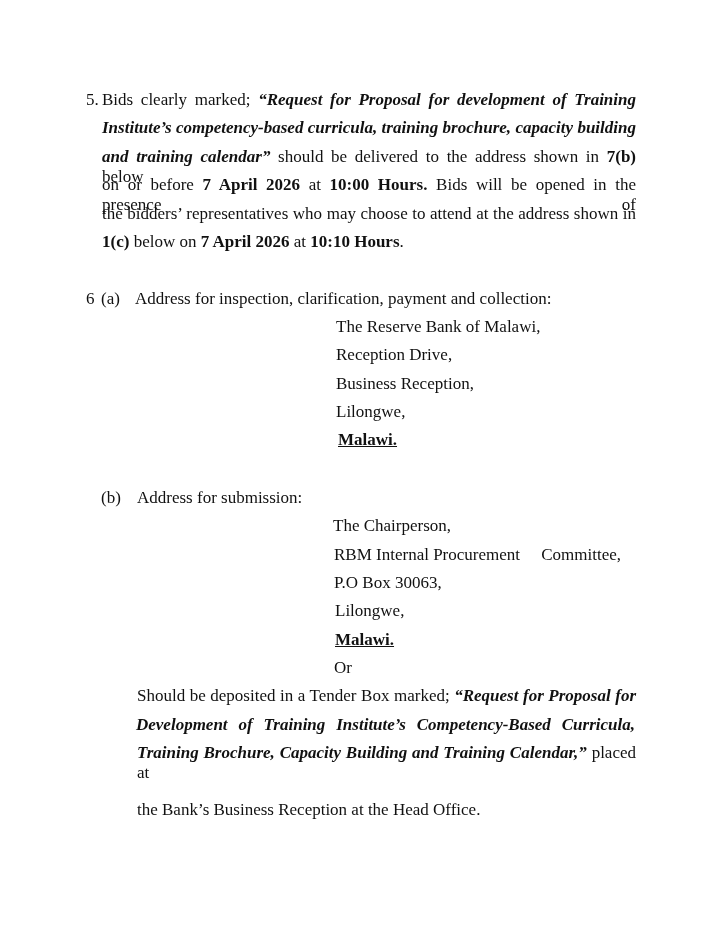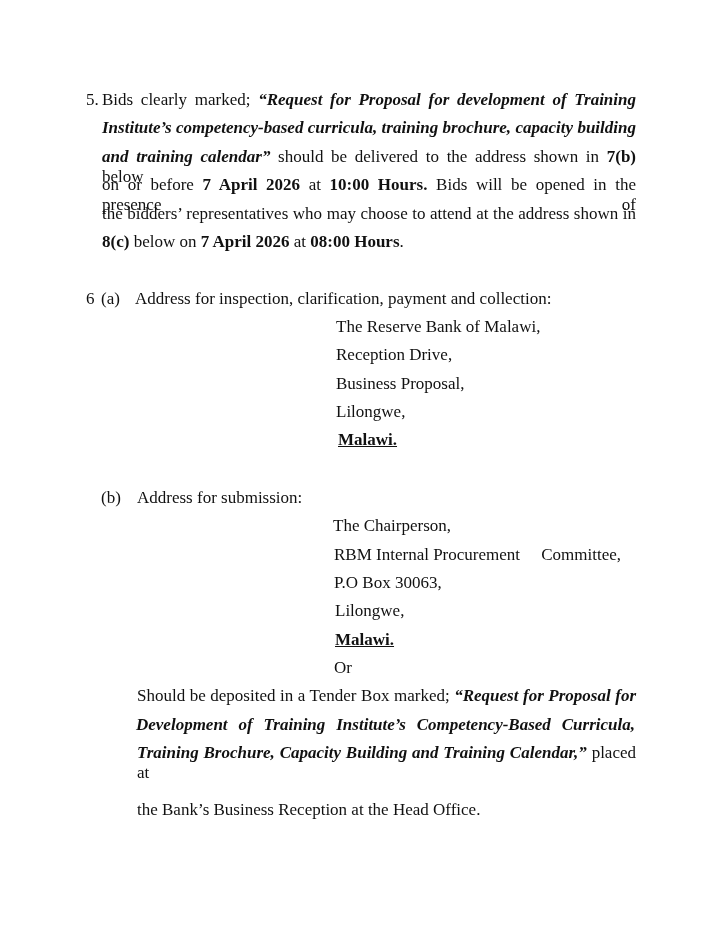--- a/index.html
+++ b/index.html
@@ -13,28 +13,28 @@
 </style>
 </head>
 <body>
 
 <span class="line" style="left:86px;top:90px;">5.</span>
 <div class="line just" style="left:102px;top:90px;width:534px;"><span>Bids clearly marked; </span><span class="bi">“Request for Proposal for development of Training</span></div>
 <div class="line just bi" style="left:102px;top:118px;width:534px;">Institute’s competency-based curricula, training brochure, capacity building</div>
 <div class="line just" style="left:102px;top:147px;width:534px;"><span class="bi">and training calendar”</span><span> should be delivered to the address shown in </span><span class="b">7(b)</span><span> below</span></div>
 <div class="line just" style="left:102px;top:175px;width:534px;"><span>on or before </span><span class="b">7 April 2026</span><span> at </span><span class="b">10:00 Hours.</span><span> Bids will be opened in the presence of</span></div>
 <div class="line just" style="left:102px;top:204px;width:534px;">the bidders’ representatives who may choose to attend at the address shown in</div>
-<div class="line" style="left:102px;top:232px;"><span class="b">8(c)</span><span> below on </span><span class="b">7 April 2026</span><span> at </span><span class="b">08:00 Hours</span><span>.</span></div>
+<div class="line" style="left:102px;top:232px;"><span class="b">1(c)</span><span> below on </span><span class="b">7 April 2026</span><span> at </span><span class="b">10:10 Hours</span><span>.</span></div>
 
 <span class="line" style="left:86px;top:289px;">6</span>
 <span class="line" style="left:101px;top:289px;">(a)</span>
 <span class="line" style="left:135px;top:289px;">Address for inspection, clarification, payment and collection:</span>
 <div class="line" style="left:336px;top:317px;">The Reserve Bank of Malawi,</div>
 <div class="line" style="left:336px;top:345px;">Reception Drive,</div>
-<div class="line" style="left:336px;top:374px;">Business Proposal,</div>
+<div class="line" style="left:336px;top:374px;">Business Reception,</div>
 <div class="line" style="left:336px;top:402px;">Lilongwe,</div>
 <div class="line b u" style="left:338px;top:430px;">Malawi.</div>
 
 <span class="line" style="left:101px;top:488px;">(b)</span>
 <span class="line" style="left:137px;top:488px;">Address for submission:</span>
 <div class="line" style="left:333px;top:516px;">The Chairperson,</div>
 <div class="line" style="left:334px;top:545px;">RBM Internal Procurement&nbsp;&nbsp;&nbsp;&nbsp; Committee,</div>
 <div class="line" style="left:334px;top:573px;">P.O Box 30063,</div>
 <div class="line" style="left:335px;top:601px;">Lilongwe,</div>
 <div class="line b u" style="left:335px;top:630px;">Malawi.</div>

